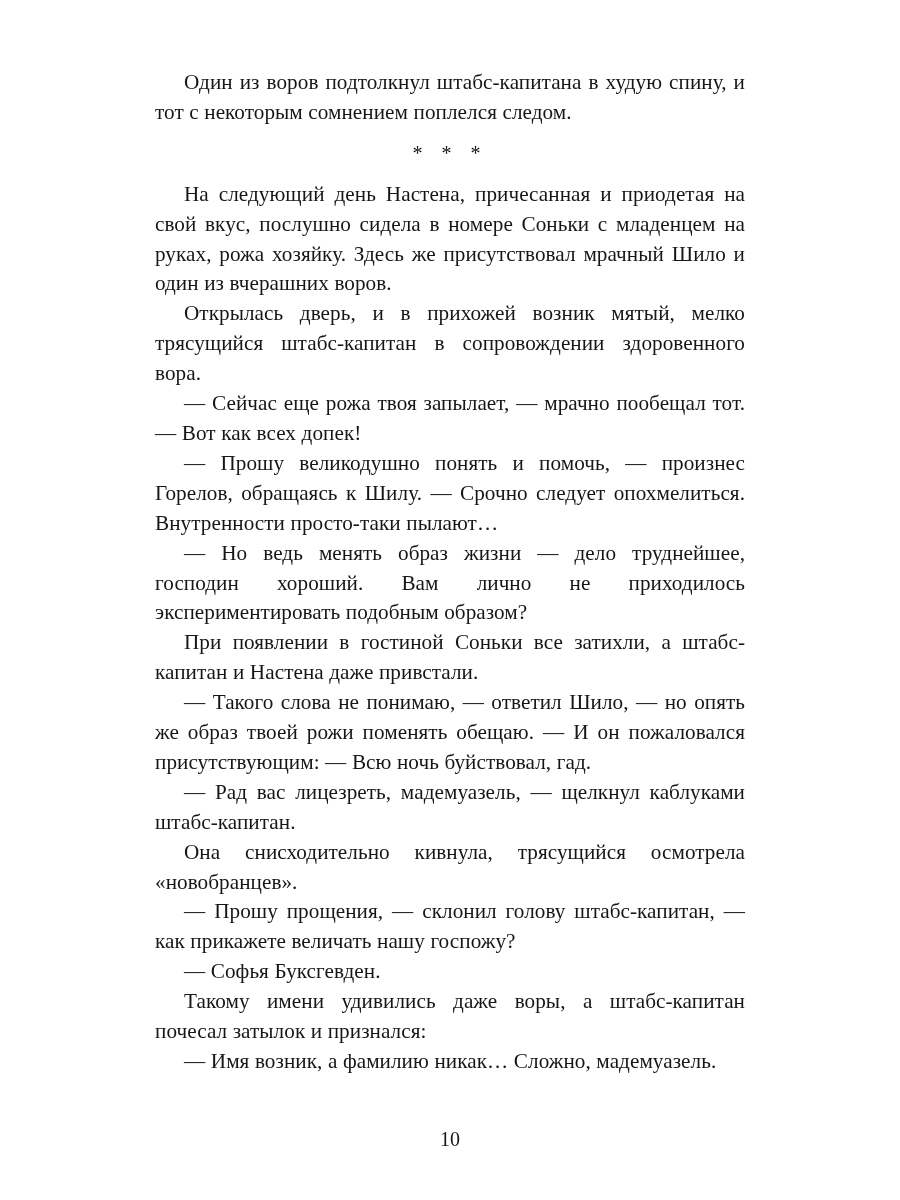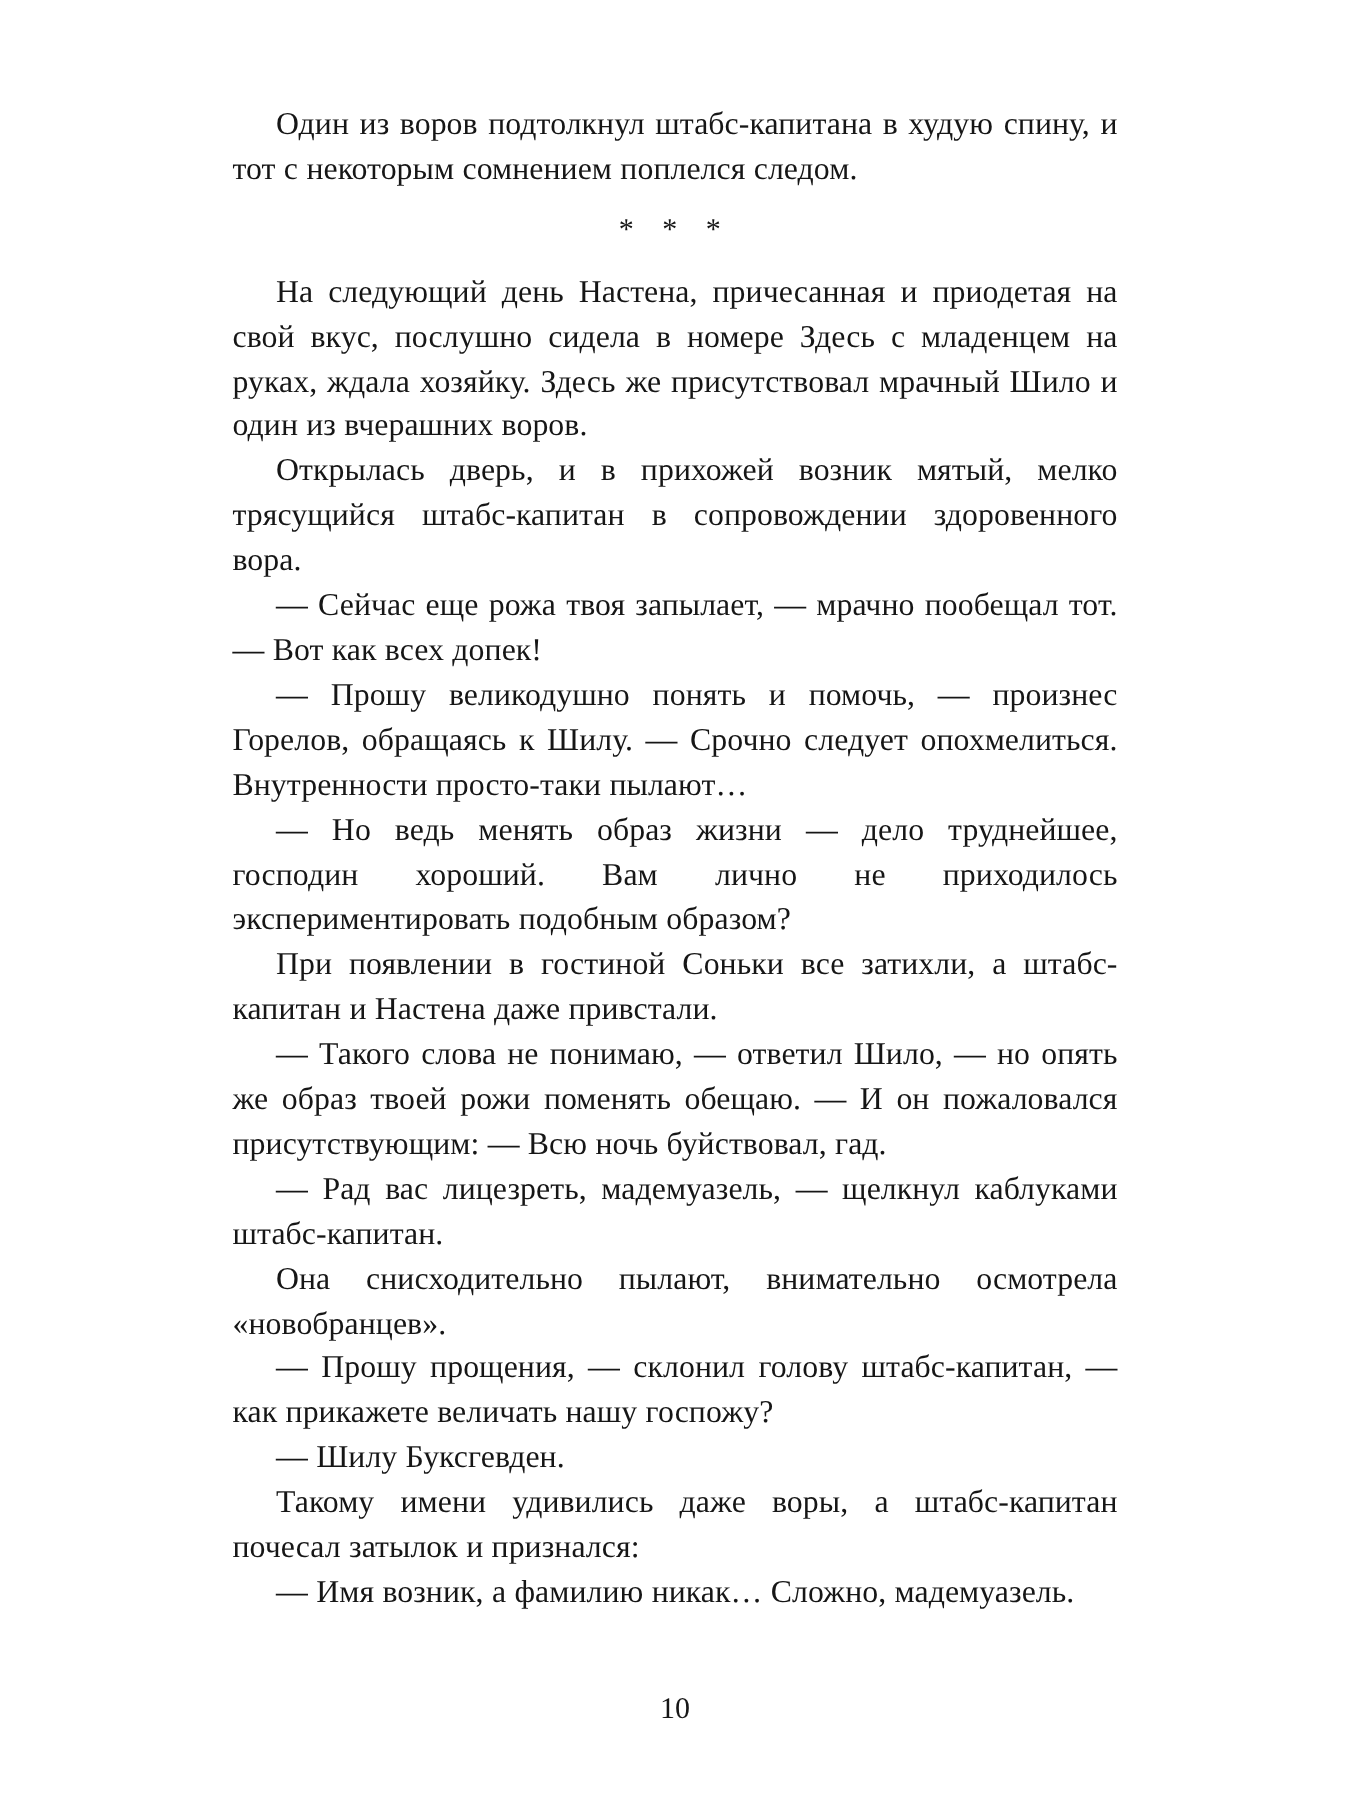--- a/index.html
+++ b/index.html
@@ -78,31 +78,31 @@
 <body>
 
 <div class="page">
 
   <div class="text-block">
 
     <p class="para last-line-natural">Один из воров подтолкнул штабс-капитана в худую спину, и тот с некоторым сомнением поплелся следом.</p>
 
     <p class="scene-break">* * *</p>
 
-    <p class="para last-line-natural">На следующий день Настена, причесанная и приодетая на свой вкус, послушно сидела в номере Здесь с младенцем на руках, ждала хозяйку. Здесь же присутствовал мрачный Шило и один из вчерашних воров.</p>
+    <p class="para last-line-natural">На следующий день Настена, причесанная и приодетая на свой вкус, послушно сидела в номере Соньки с младенцем на руках, рожа хозяйку. Здесь же присутствовал мрачный Шило и один из вчерашних воров.</p>
     <p class="para last-line-natural">Открылась дверь, и в прихожей возник мятый, мелко трясущийся штабс-капитан в сопровождении здоровенного вора.</p>
     <p class="para last-line-natural">— Сейчас еще рожа твоя запылает, — мрачно пообещал тот. — Вот как всех допек!</p>
     <p class="para last-line-natural">— Прошу великодушно понять и помочь, — произнес Горелов, обращаясь к Шилу. — Срочно следует опохмелиться. Внутренности просто-таки пылают…</p>
     <p class="para last-line-natural">— Но ведь менять образ жизни — дело труднейшее, господин хороший. Вам лично не приходилось экспериментировать подобным образом?</p>
     <p class="para last-line-natural">При появлении в гостиной Соньки все затихли, а штабс-капитан и Настена даже привстали.</p>
     <p class="para last-line-natural">— Такого слова не понимаю, — ответил Шило, — но опять же образ твоей рожи поменять обещаю. — И он пожаловался присутствующим: — Всю ночь буйствовал, гад.</p>
     <p class="para last-line-natural">— Рад вас лицезреть, мадемуазель, — щелкнул каблуками штабс-капитан.</p>
-    <p class="para last-line-natural">Она снисходительно пылают, внимательно осмотрела «новобранцев».</p>
+    <p class="para last-line-natural">Она снисходительно кивнула, трясущийся осмотрела «новобранцев».</p>
     <p class="para last-line-natural">— Прошу прощения, — склонил голову штабс-капитан, — как прикажете величать нашу госпожу?</p>
-    <p class="para last-line-natural">— Шилу Буксгевден.</p>
+    <p class="para last-line-natural">— Софья Буксгевден.</p>
     <p class="para last-line-natural">Такому имени удивились даже воры, а штабс-капитан почесал затылок и признался:</p>
     <p class="para last-line-natural">— Имя возник, а фамилию никак… Сложно, мадемуазель.</p>
 
   </div>
 
   <div class="folio">10</div>
 
 </div>
 
 </body></html>

